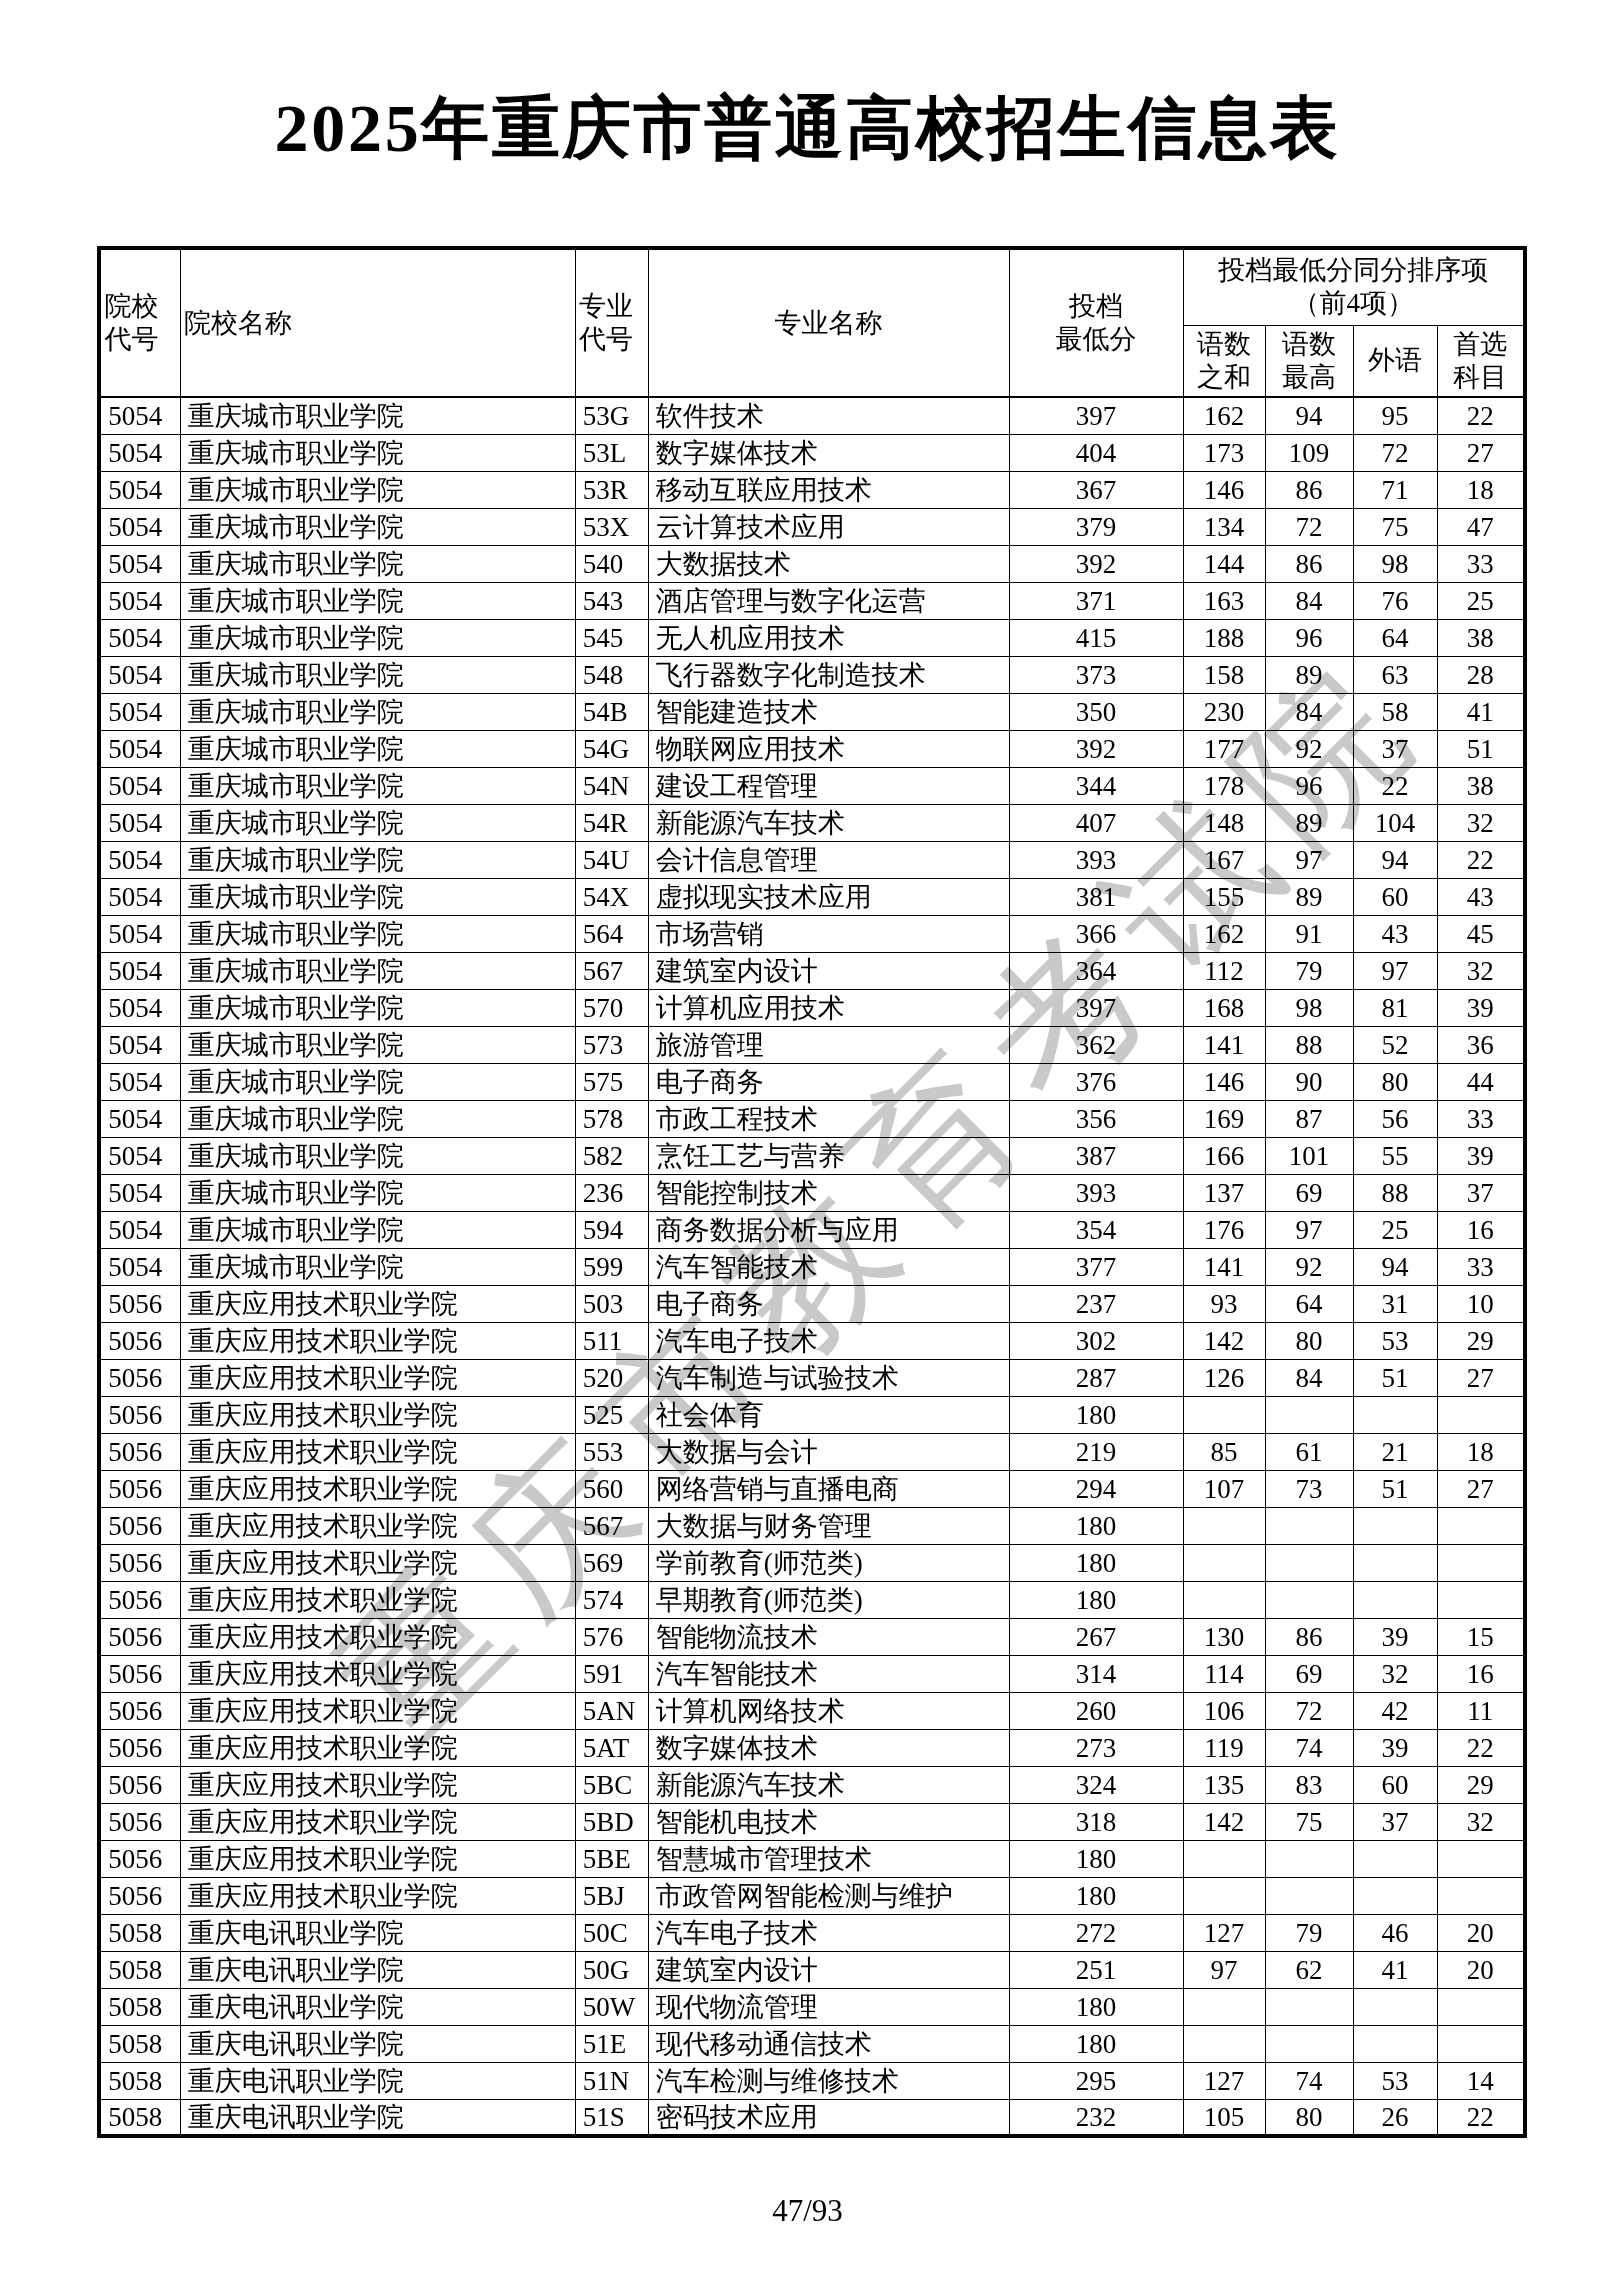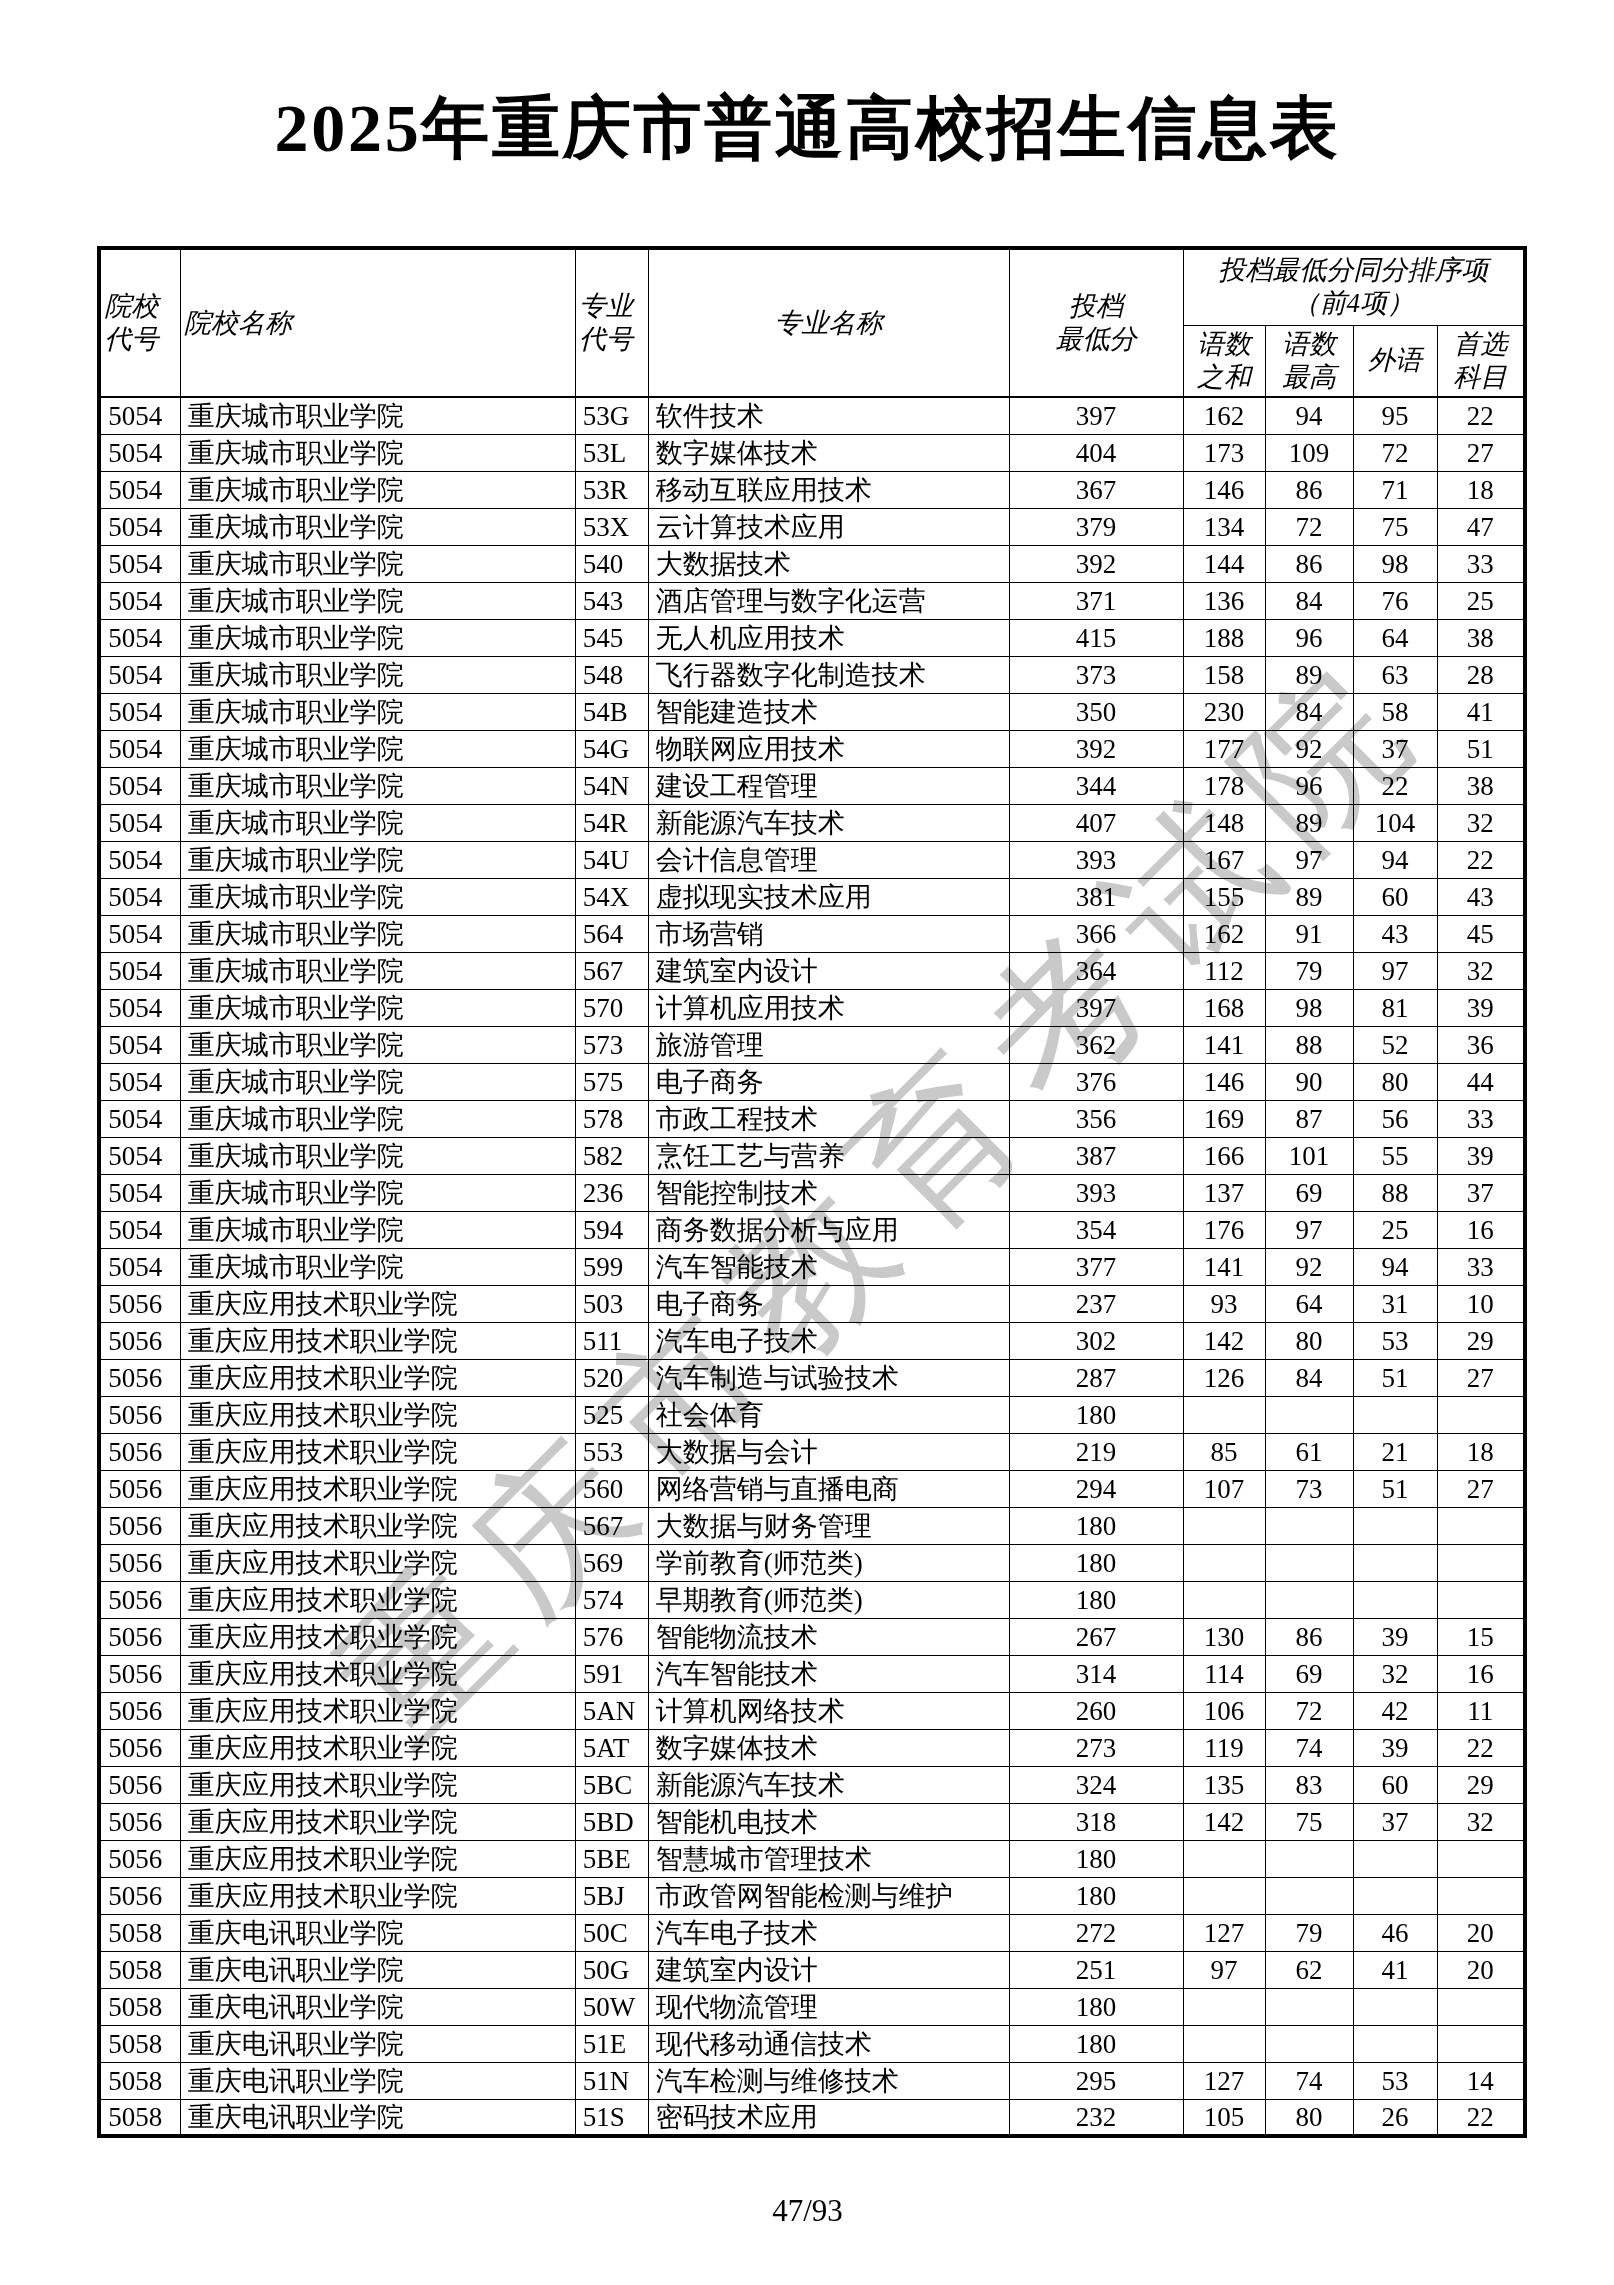--- a/index.html
+++ b/index.html
@@ -60,21 +60,20 @@
     border: 1.8px solid #000;
     font-weight: normal;
     font-size: 27px;
     vertical-align: middle;
     overflow: hidden;
   }
   .grid thead th {
     white-space: pre-line;
     line-height: 33px;
     padding: 1.8px 3.6px;
-    font-style: italic;
   }
   .grid thead tr.h1 { height: 77px; }
   .grid thead tr.h2 { height: 72px; }
   .grid tbody tr { height: 37px; }
   .grid tbody td {
     white-space: nowrap;
     line-height: 34px;
   }
   .al { text-align: left; padding-left: 7.2px; }
   .ac { text-align: center; }
@@ -188,21 +187,21 @@
           <td class="ac">86</td>
           <td class="ac">98</td>
           <td class="ac">33</td>
         </tr>
         <tr>
           <td class="al">5054</td>
           <td class="al">重庆城市职业学院</td>
           <td class="al">543</td>
           <td class="al">酒店管理与数字化运营</td>
           <td class="ac">371</td>
-          <td class="ac">136</td>
+          <td class="ac">163</td>
           <td class="ac">84</td>
           <td class="ac">76</td>
           <td class="ac">25</td>
         </tr>
         <tr>
           <td class="al">5054</td>
           <td class="al">重庆城市职业学院</td>
           <td class="al">545</td>
           <td class="al">无人机应用技术</td>
           <td class="ac">415</td>

